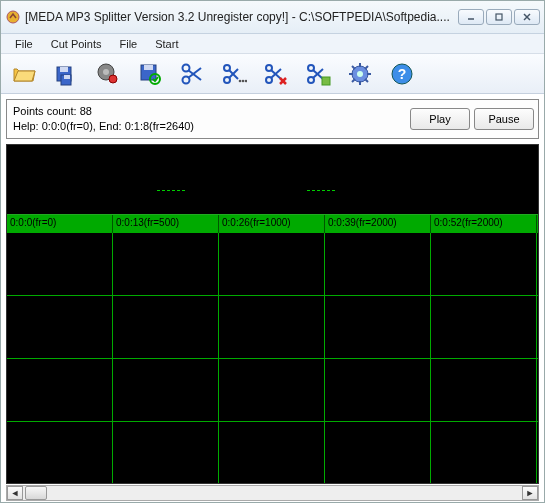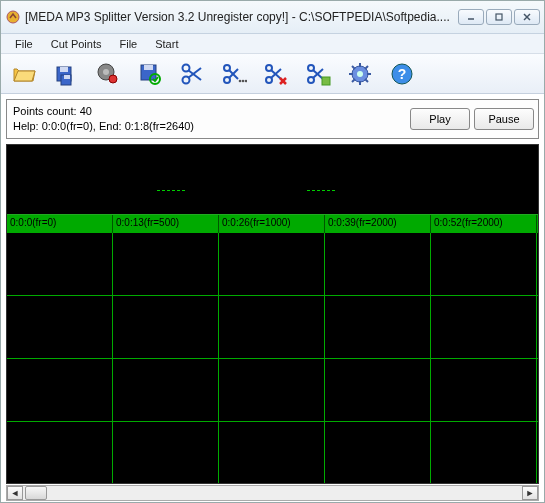--- a/index.html
+++ b/index.html
@@ -294,21 +294,21 @@
         <circle cx="13" cy="13" r="10" fill="#3d8ee8" stroke="#155"></circle>
         <text x="13" y="18" text-anchor="middle" font-size="14" font-weight="bold" fill="#fff">?</text>
       </svg>
   </div>
 </div>
 
 <div class="infobar">
   <div class="info-text">
     <div>
       <span>Points count:</span>
-      <span>40</span>
+      <span>88</span>
     </div>
     <div>
       <span>Help:</span>
       <span>0:0:0(fr=0),</span>
       <span>End:</span>
       <span>0:1:8(fr=2640)</span>
     </div>
   </div>
   <div class="info-buttons">
     <button class="std-btn">Play</button>

